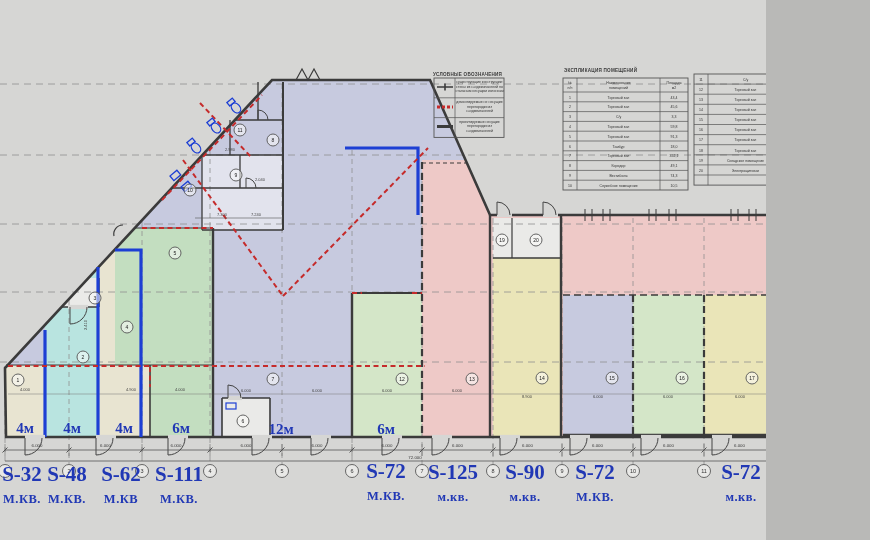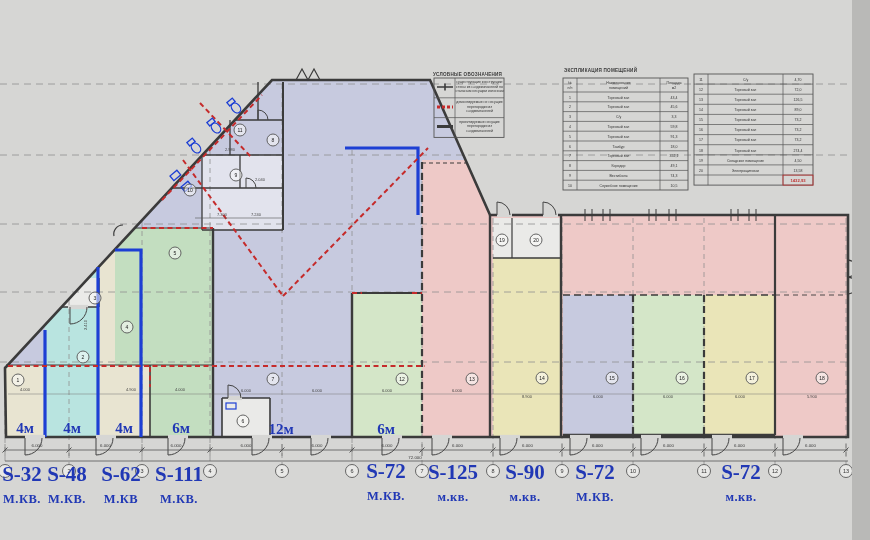--- a/index.html
+++ b/index.html
@@ -1,17 +1,17 @@
 <!DOCTYPE html>
 <html><head>
 <meta charset="utf-8">
 <style>
   html,body{margin:0;padding:0;background:#b9b9b7;}
-  .canvas{position:relative;width:852px;height:540px;background:#c4b5fd;overflow:hidden;
-          font-family:"Liberation Sans",sans-serif;}
+  .canvas{position:relative;width:758px;height:540px;background:#c4b5fd;overflow:hidden;
+          font-family:"Liberation Sans",sans-serif;padding-left:8px;}
   svg{position:absolute;left:0;top:0;}
   text{user-select:none;}
   .t-title{font:700 4.6px "Liberation Sans",sans-serif;fill:#3a3a3a;letter-spacing:.25px;}
   .t-cell{font:400 3.5px "Liberation Sans",sans-serif;fill:#333;}
   .t-dim{font:400 4.4px "Liberation Sans",sans-serif;fill:#3c3c3c;}
   .t-dim-sm{font:400 4px "Liberation Sans",sans-serif;fill:#444;}
   .t-bubble{font:400 5.5px "Liberation Sans",sans-serif;fill:#333;}
   .t-room{font:400 5px "Liberation Sans",sans-serif;fill:#222;}
   .t-h{font:700 15px "Liberation Serif",serif;}
   .t-s{font:700 21px "Liberation Serif",serif;}

